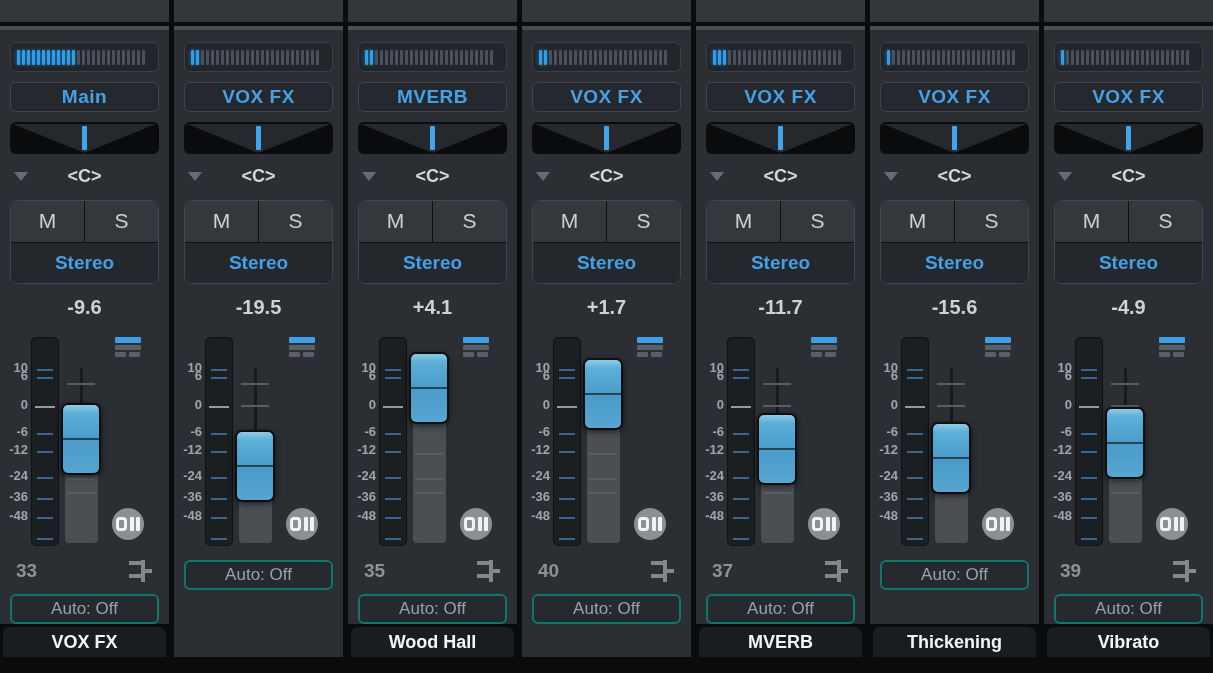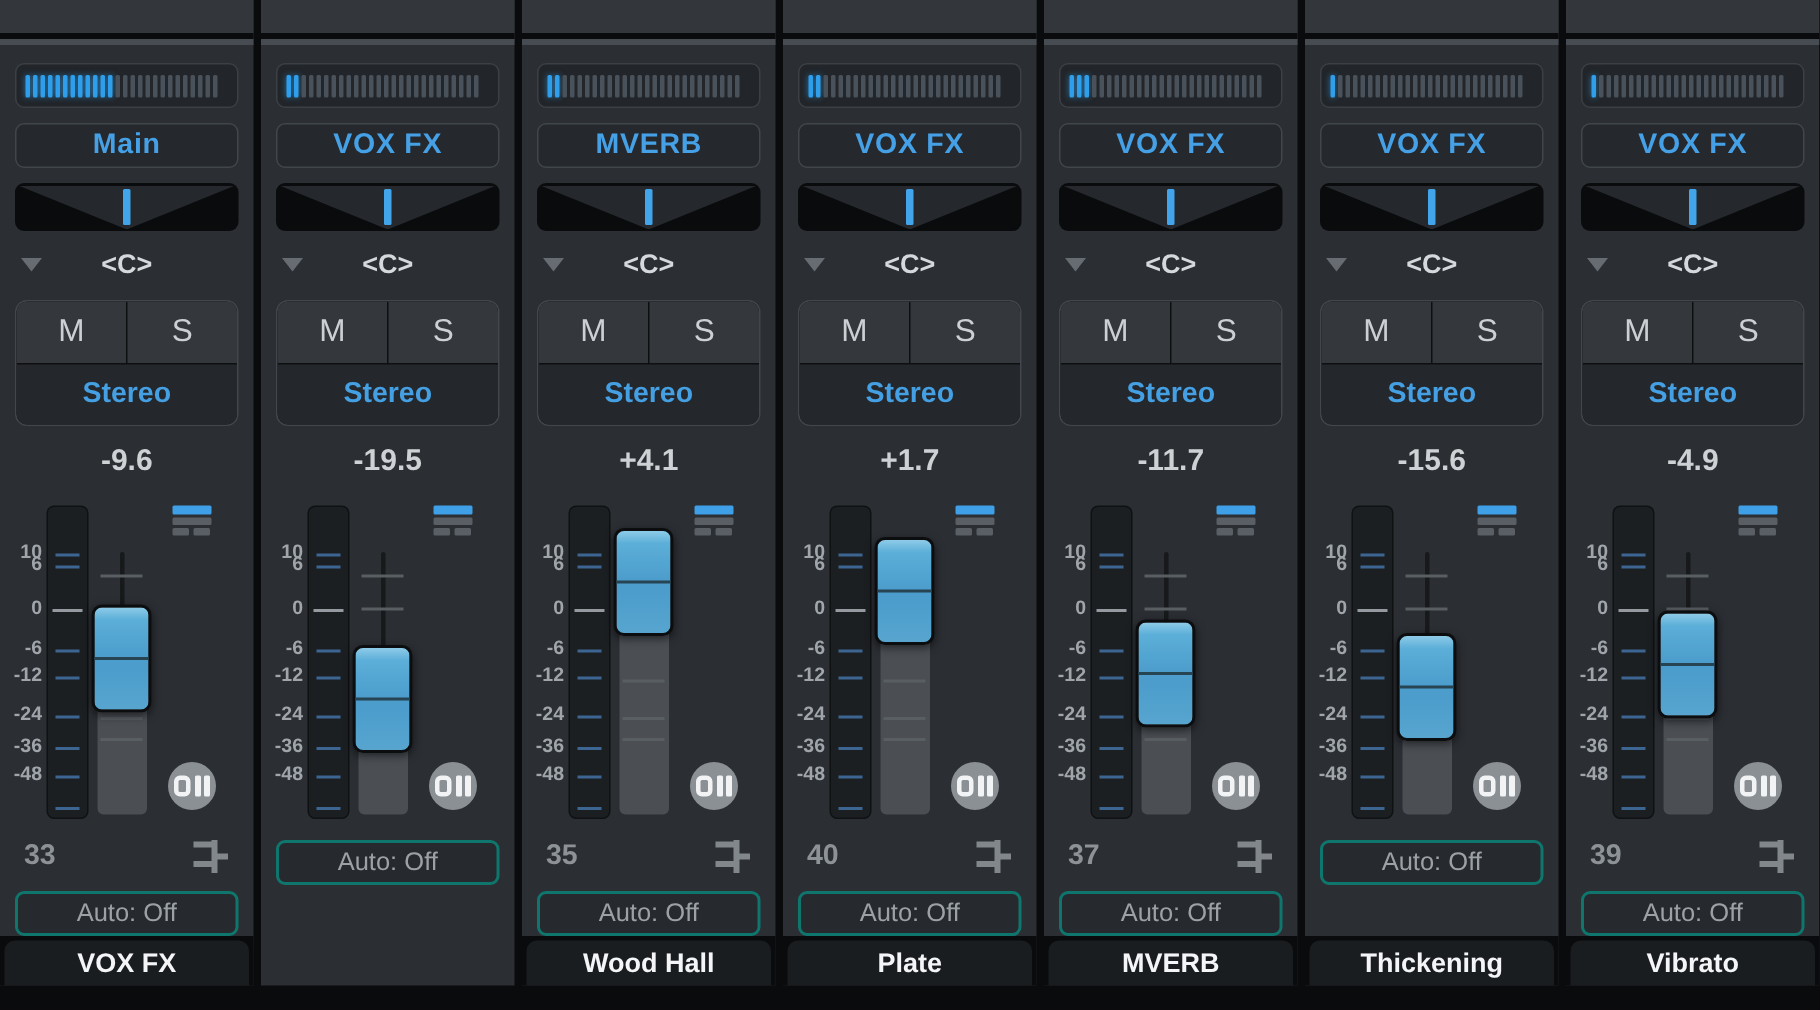--- a/index.html
+++ b/index.html
@@ -543,23 +543,20 @@
       <svg class="chicon" viewBox="0 0 26 26">
         <rect x="14" y="2" width="4" height="22" fill="#82878c"></rect>
         <rect x="2" y="3" width="13" height="4" fill="#82878c"></rect>
         <rect x="16" y="11" width="9" height="4" fill="#82878c"></rect>
         <rect x="2" y="16" width="13" height="4" fill="#82878c"></rect>
       </svg>
     </div>
 
     <div class="autobtn">Auto: Off</div>
 
-    <div class="plate-row">
-      <div class="plate">Plate</div>
-    </div>
   </section>
 
   <section class="strip">
     <div class="strip-top"></div>
     <div class="strip-hl"></div>
 
     <div class="hmeter">
         <div class="seg lit"></div>
         <div class="seg lit"></div>
         <div class="seg lit"></div>

